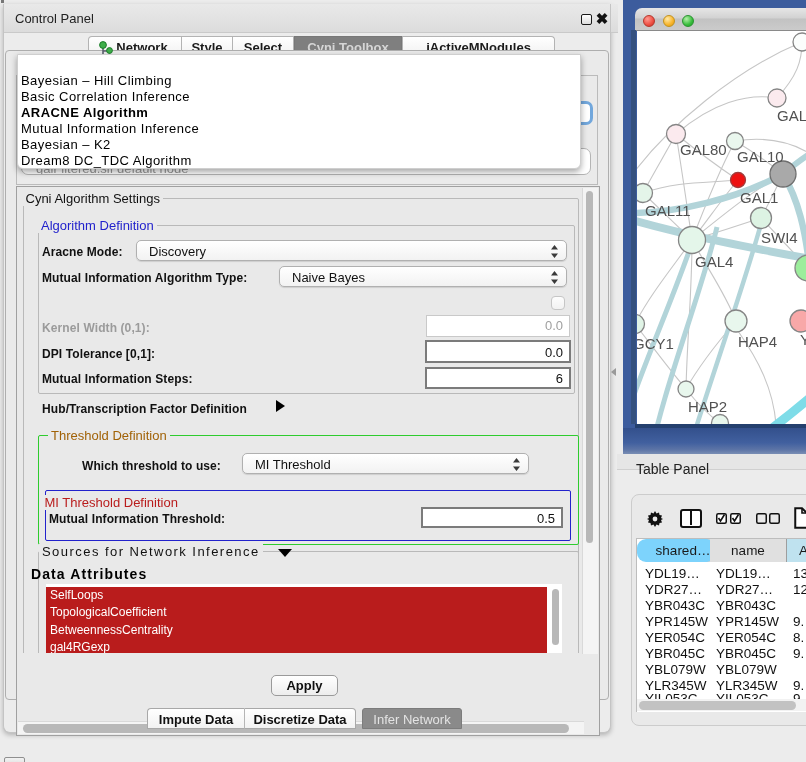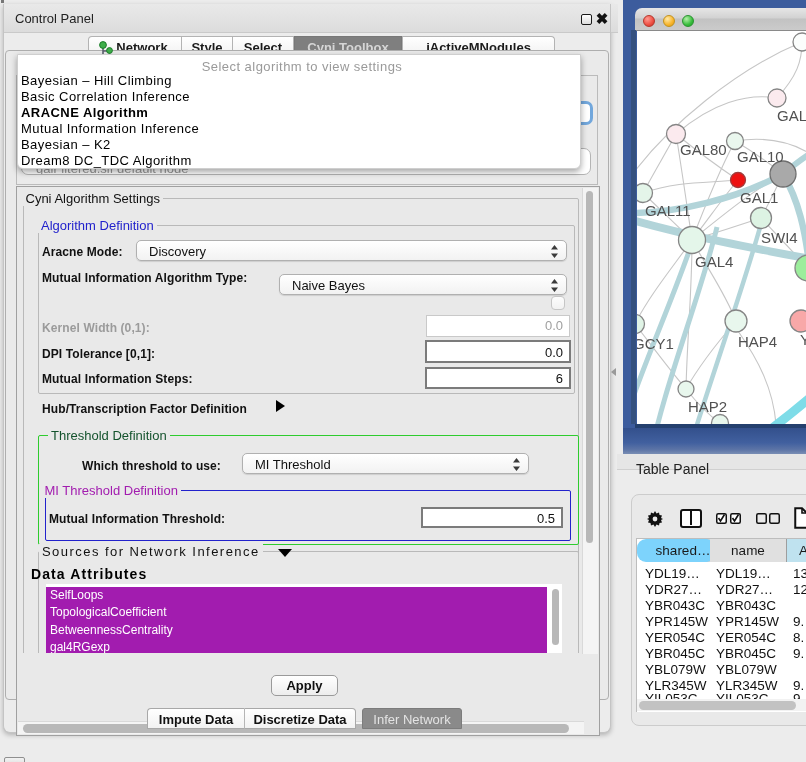--- a/index.html
+++ b/index.html
@@ -37,21 +37,21 @@
 label.fl.dis { color:#9b9b9b; }
 
 .combo { background:linear-gradient(#ffffff,#f2f2f2); border:1px solid #b0b0b0; border-radius:5px;
   box-shadow:0 1px 1px rgba(0,0,0,0.12); font-size:13px; color:#111; }
 .combo span.txt { position:absolute; left:12px; top:0; line-height:21px; }
 .steppers { position:absolute; right:7px; top:3px; width:9px; height:15px; }
 
 .tf { background:#fff; font-size:13px; text-align:right; padding-right:6px; color:#111; }
 .tf.dis { border:1px solid #c9c9c9; color:#9f9f9f; }
 .tf.en { border:2px solid #7b7b7b; }
-.lrow { width:501px; height:17.5px; background:#a21caf; color:#fff; font-size:12px; line-height:17.5px; padding-left:4px; }
+.lrow { width:501px; height:17.5px; background:#b91c1c; color:#fff; font-size:12px; line-height:17.5px; padding-left:4px; }
 
 #applybtn { left:267px; top:671px; width:67px; height:21px; background:linear-gradient(#ffffff,#ededed);
   border:1px solid #9a9a9a; border-radius:5px; font-size:13px; font-weight:bold; color:#111;
   text-align:center; line-height:20px; }
 
 .btab { top:704px; height:21px; font-size:13px; text-align:center; line-height:21px; }
 
 #popup { left:13px; top:50px; width:564px; height:115px; background:#fff;
   border:1px solid #cfcfcf; border-radius:0 0 6px 6px; box-shadow:0 3px 6px rgba(0,0,0,0.35);
   z-index:50; }
@@ -262,51 +262,51 @@
       <div class="abs group" style="left:21px; top:38px; width:537px; height:169px;"></div>
       <div class="abs gtitle" style="left:21px; top:31px; color:#2222cc;">Algorithm Definition</div>
       <div class="abs fl" style="left:25px; top:55px;"><label class="fl">Aracne Mode:</label></div>
       <div class="abs combo" style="left:119px; top:53px; width:431px; height:21px;">
           <span class="txt">Discovery</span>
         <svg class="steppers" viewBox="0 0 9 15">
             <path d="M1,5.5 L4.5,1 L8,5.5 Z M1,9.5 L4.5,14 L8,9.5 Z" fill="#3a3a3a"></path>
           </svg>
         </div>
       <div class="abs" style="left:25px; top:81px;"><label class="fl">Mutual Information Algorithm Type:</label></div>
-      <div class="abs combo" style="left:262px; top:79px; width:288px; height:21px;margin-top:8px;">
+      <div class="abs combo" style="left:262px; top:79px; width:288px; height:21px;">
           <span class="txt">Naive Bayes</span>
         <svg class="steppers" viewBox="0 0 9 15">
             <path d="M1,5.5 L4.5,1 L8,5.5 Z M1,9.5 L4.5,14 L8,9.5 Z" fill="#3a3a3a"></path>
           </svg>
         </div>
       <div class="abs" style="left:534px; top:109px; width:14px; height:14px; border:1px solid #c6c6c6; border-radius:4px; background:linear-gradient(#fdfdfd,#f2f2f2);"></div>
       <div class="abs" style="left:25px; top:131px;"><label class="fl dis">Kernel Width (0,1):</label></div>
       <div class="abs tf dis" style="left:409px; top:128px; width:144px; height:22px; line-height:20px;">0.0</div>
       <div class="abs" style="left:25px; top:157px;"><label class="fl">DPI Tolerance [0,1]:</label></div>
       <div class="abs tf en" style="left:408px; top:153px; width:146px; height:23px; line-height:21px;">0.0</div>
       <div class="abs" style="left:25px; top:182px;"><label class="fl">Mutual Information Steps:</label></div>
       <div class="abs tf en" style="left:408px; top:180px; width:146px; height:22px; line-height:20px;">6</div>
 
       <div class="abs" style="left:25px; top:212px;"><label class="fl">Hub/Transcription Factor Definition</label></div>
       <svg class="abs" style="left:257px; top:212px;" width="12" height="14" viewBox="0 0 12 14">
           <path d="M2,1 L11,7 L2,13 Z" fill="#000"></path>
         </svg>
 
       <div class="abs group" style="left:21px; top:248px; width:541px; height:110px; border-color:#2ecc2e;"></div>
-      <div class="abs gtitle" style="left:31px; top:241px; color:#14532d;">Threshold Definition</div>
+      <div class="abs gtitle" style="left:31px; top:241px; color:#a16207;">Threshold Definition</div>
       <div class="abs combo" style="left:225px; top:266px; width:287px; height:21px;">
           <span class="txt">MI Threshold</span>
         <svg class="steppers" viewBox="0 0 9 15">
             <path d="M1,5.5 L4.5,1 L8,5.5 Z M1,9.5 L4.5,14 L8,9.5 Z" fill="#3a3a3a"></path>
           </svg>
         </div>
       <div class="abs" style="left:65px; top:269px;"><label class="fl">Which threshold to use:</label></div>
 
       <div class="abs group" style="left:28px; top:303px; width:526px; height:51px; border-color:#2222cc;"></div>
-      <div class="abs gtitle" style="left:24.5px; top:296px; color:#a21caf;">MI Threshold Definition</div>
+      <div class="abs gtitle" style="left:24.5px; top:308px; color:#b91c1c;">MI Threshold Definition</div>
       <div class="abs" style="left:32px; top:322px;"><label class="fl">Mutual Information Threshold:</label></div>
       <div class="abs tf en" style="left:404px; top:320px; width:142px; height:21px; line-height:19px;">0.5</div>
 
       <div class="abs group" style="left:21px; top:364px; width:541px; height:104px;"></div>
       <div class="abs gtitle" style="left:22px; top:357px; color:#111; letter-spacing:1.45px;">Sources for Network Inference</div>
       <svg class="abs" style="left:261px; top:361px;" width="14" height="10" viewBox="0 0 14 10">
           <path d="M0,1 L14,1 L7,9 Z" fill="#000"></path>
         </svg>
       <div class="abs" style="left:14px; top:378px;"><label class="fl" style="color:#000; font-size:14px; letter-spacing:1.1px;">Data Attributes</label></div>
       <div class="abs" style="left:29px; top:397px; width:516px; height:72px; background:#fff; overflow:hidden;">
@@ -319,21 +319,20 @@
       </div>
     </div>
   </div>
 
   <div class="abs" id="applybtn">Apply</div>
   <div class="abs btab" style="left:143px; width:97px; background:linear-gradient(#ffffff,#f2f2f2); border:1px solid #a8a8a8; border-right:none; border-radius:4px 0 0 0; color:#111; font-weight:bold;">Impute Data</div>
   <div class="abs btab" style="left:240px; width:112px; background:linear-gradient(#ffffff,#f2f2f2); border:1px solid #a8a8a8; border-left:1px solid #b5b5b5; border-radius:0 4px 0 0; color:#111; font-weight:bold;">Discretize Data</div>
   <div class="abs btab" style="left:358px; width:100px; background:#8a8a8a; border:1px solid #7c7c7c; border-radius:3px 3px 0 0; color:#e3e3e3;">Infer Network</div>
 
   <div class="abs" id="popup">
-    <div class="pitem" style="top:4px; width:100%; text-align:center; color:#9a9a9a;">Select algorithm to view settings</div>
     <div class="pitem" style="top:18px;">Bayesian – Hill Climbing</div>
     <div class="pitem" style="top:34px;">Basic Correlation Inference</div>
     <div class="pitem bold" style="top:50px;">ARACNE Algorithm</div>
     <div class="pitem" style="top:66px;">Mutual Information Inference</div>
     <div class="pitem" style="top:82px;">Bayesian – K2</div>
     <div class="pitem" style="top:98px;">Dream8 DC_TDC Algorithm</div>
   </div>
 </div>
 <div class="abs" style="left:4px; top:757px; width:21px; height:10px; background:linear-gradient(#f2f2f2,#dcdcdc); border:1.5px solid #8f8f8f; border-radius:2px;"></div>
 <div class="abs" style="left:611px; top:4px; width:7px; height:29px; background:linear-gradient(#e9e9e9,#dcdcdc); border-bottom:1px solid #c9c9c9;"></div>

